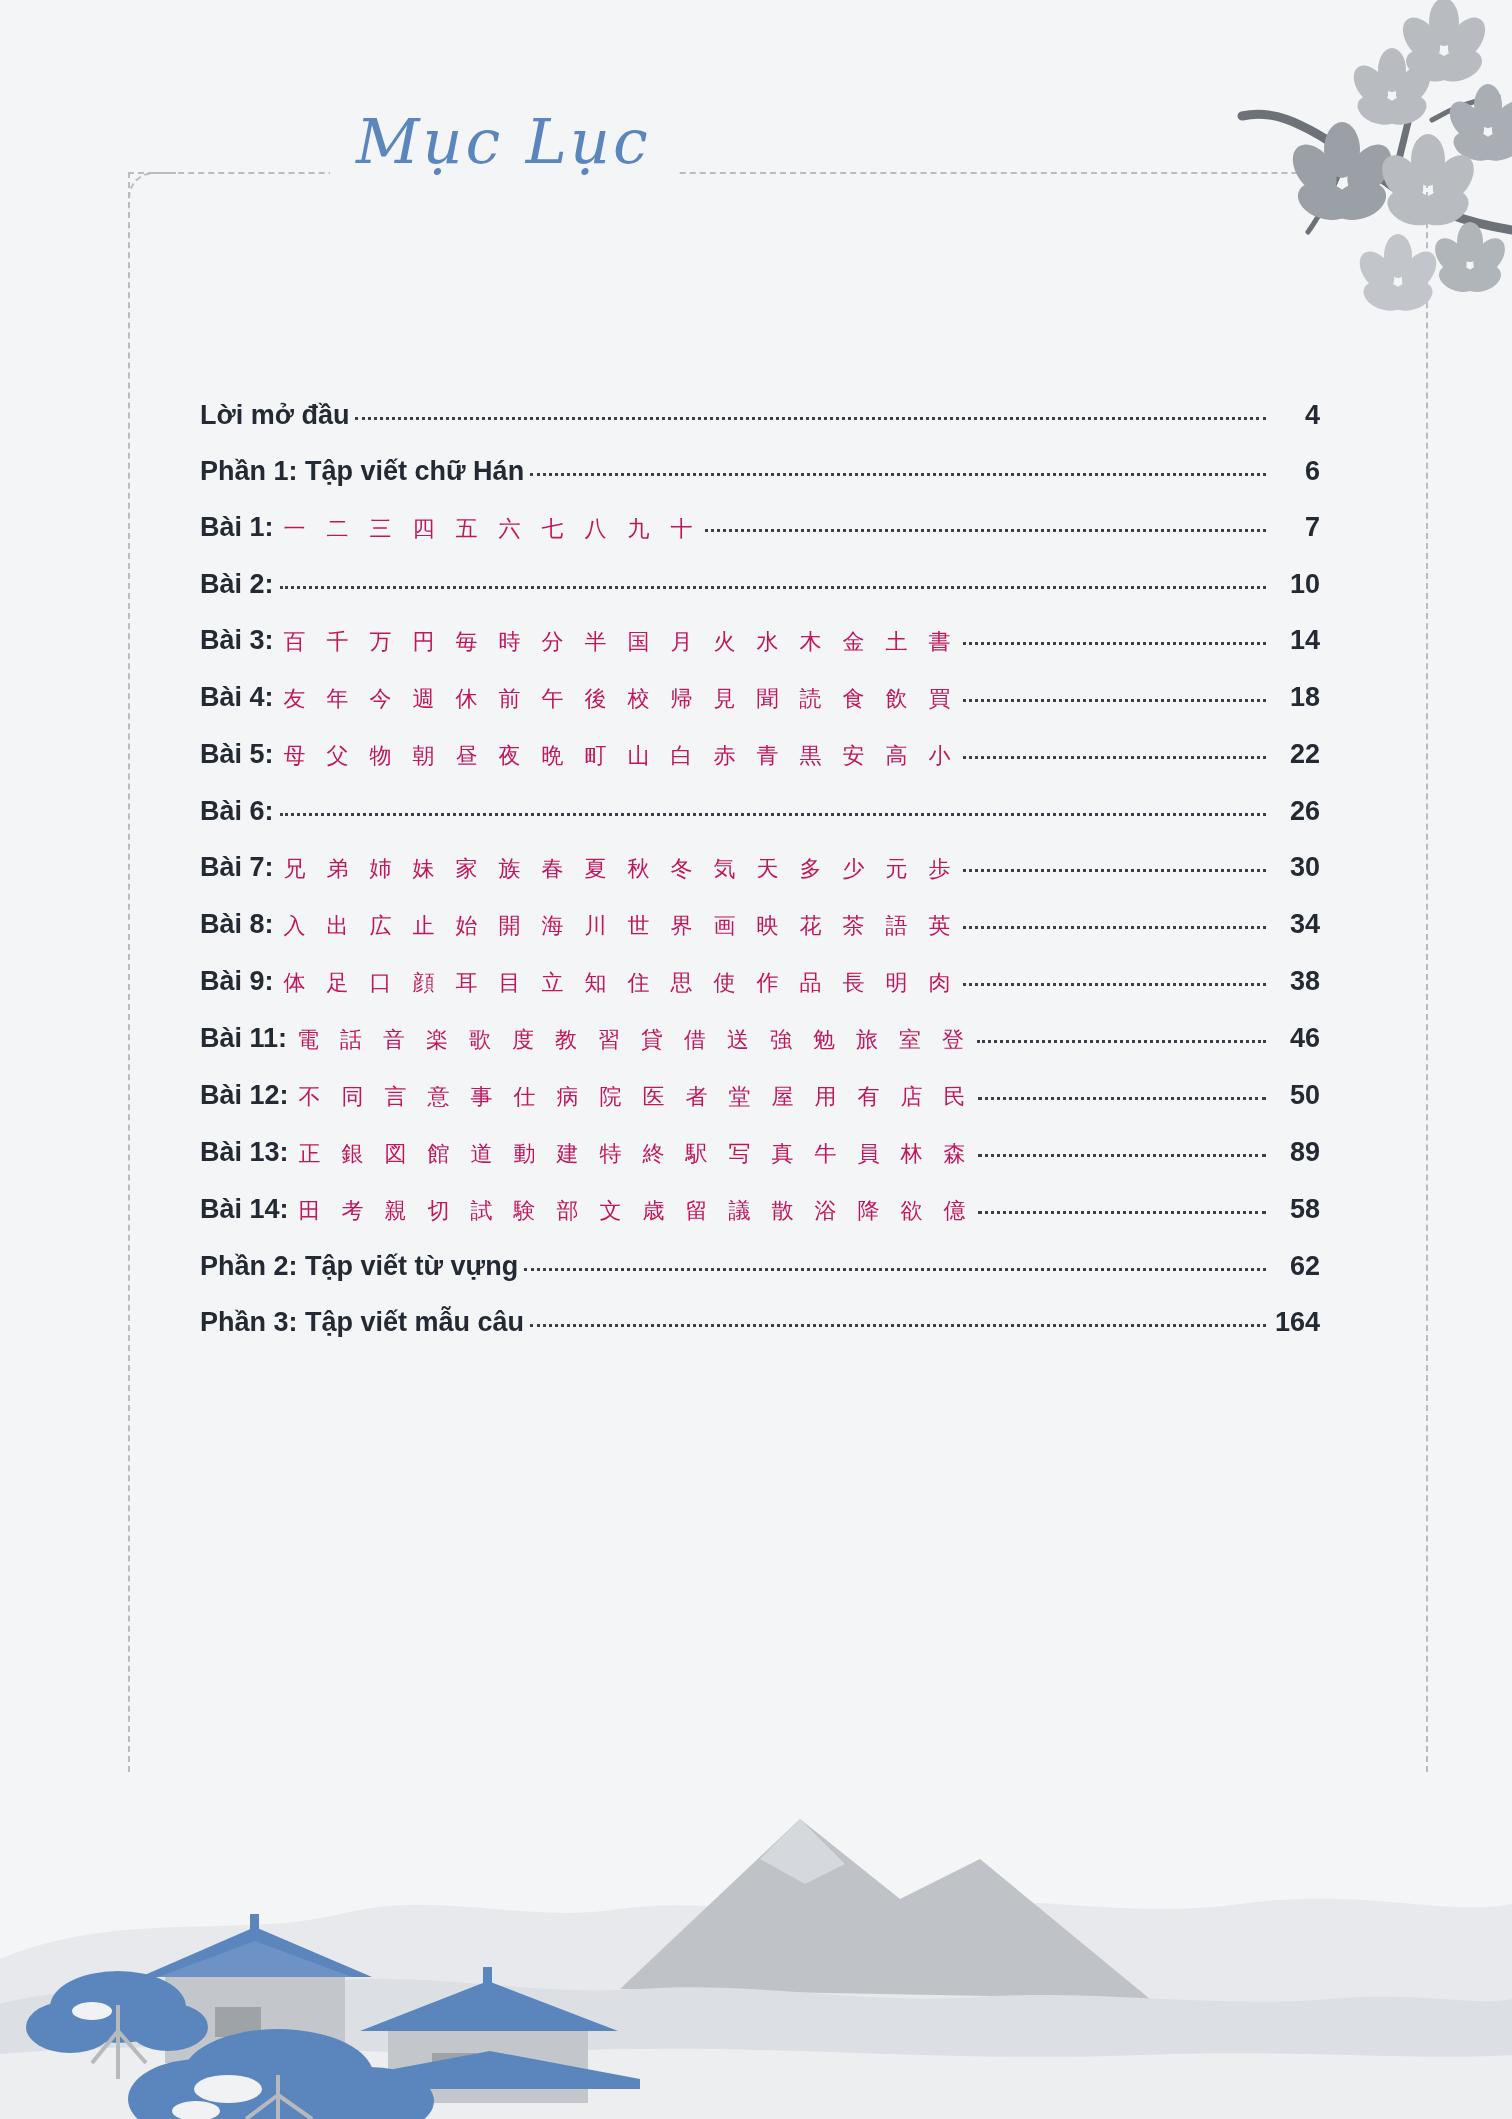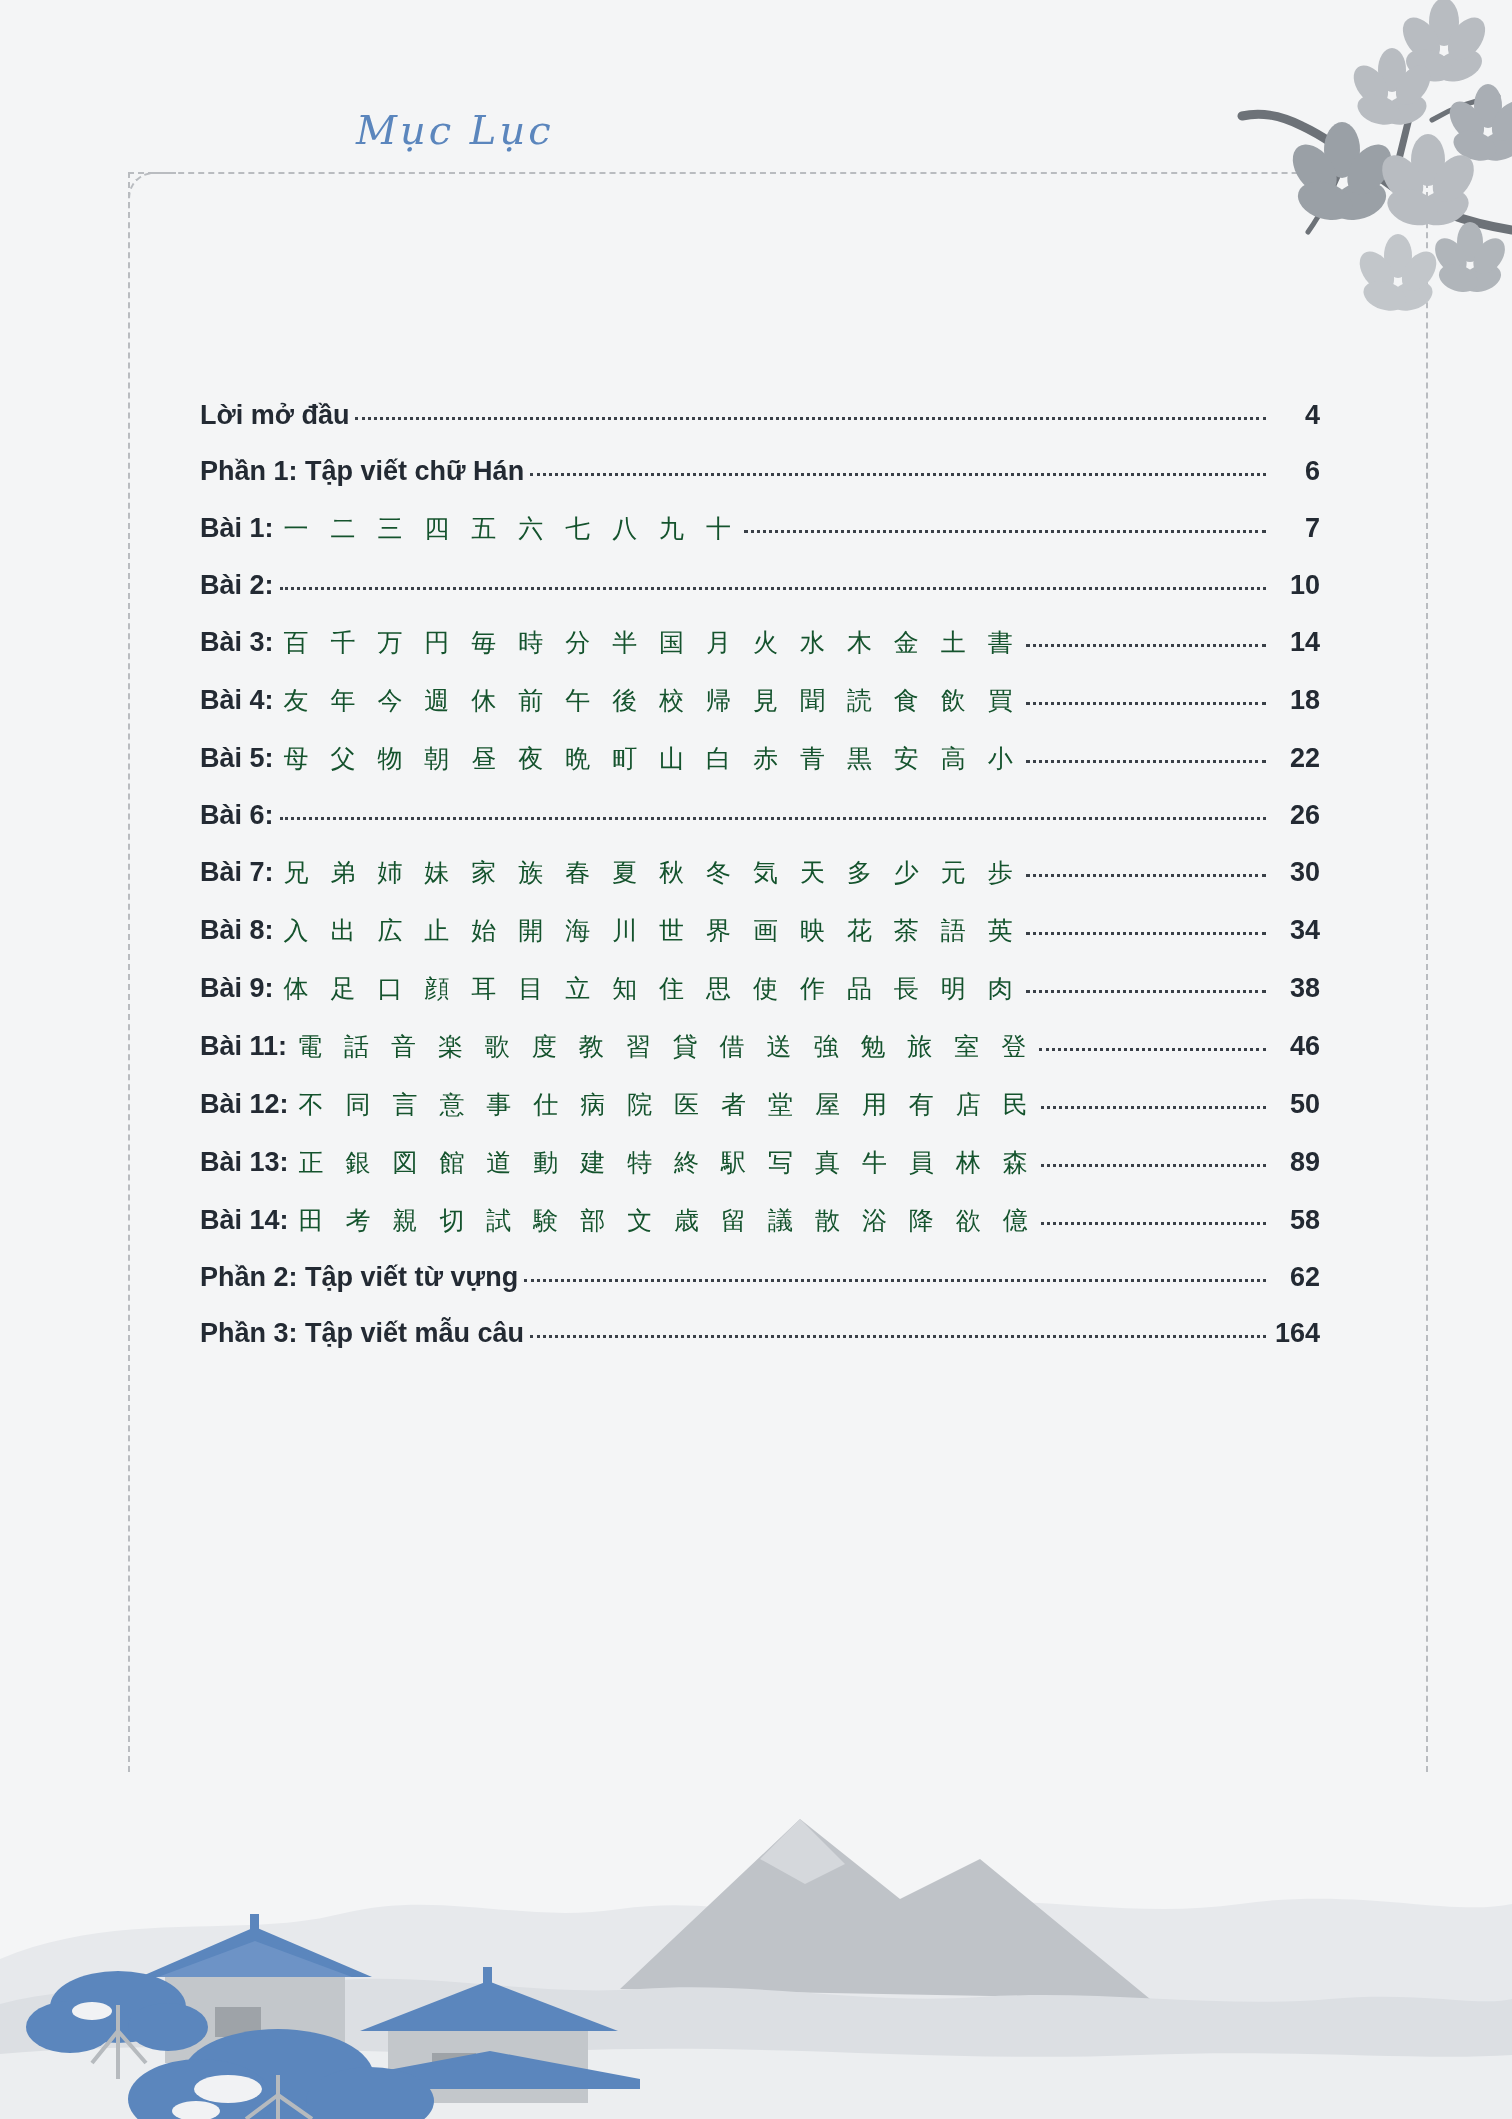--- a/index.html
+++ b/index.html
@@ -62,21 +62,21 @@
     border-top-left-radius: 26px;
   }
 
   
   .title {
     position: absolute;
     left: 330px;
     top: 108px;
     font-family: "DejaVu Serif", serif;
     font-style: italic;
-    font-size: 40px;
+    font-size: 62px;
     color: #5b86bd;
     letter-spacing: 3px;
     background: #f4f5f6;
     padding: 0 26px;
     line-height: 1.1;
     z-index: 5;
   }
 
   
   .toc {
@@ -98,23 +98,23 @@
     font-weight: bold;
   }
   .toc-label {
     flex: 0 0 auto;
     font-weight: bold;
     color: #232a33;
   }
   .toc-kanji {
     flex: 0 0 auto;
     font-family: "DejaVu Serif", serif;
-    font-size: 25px;
+    font-size: 22px;
     letter-spacing: 7px;
-    color: #14532d;
+    color: #be185d;
     padding-left: 10px;
   }
   .toc-dots {
     flex: 1 1 auto;
     overflow: hidden;
     margin: 0 8px 0 6px;
     position: relative;
     top: -4px;
     border-bottom: 3px dotted #3a4048;
   }

